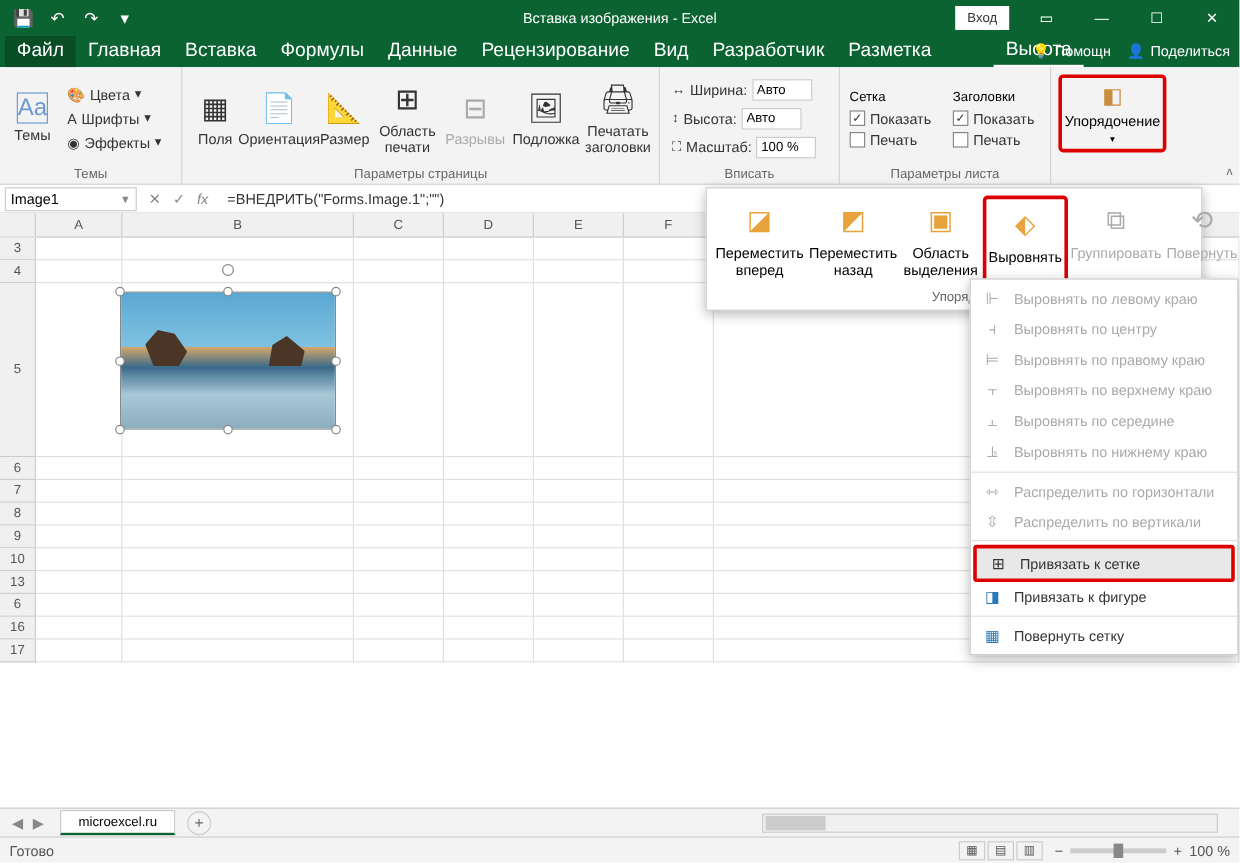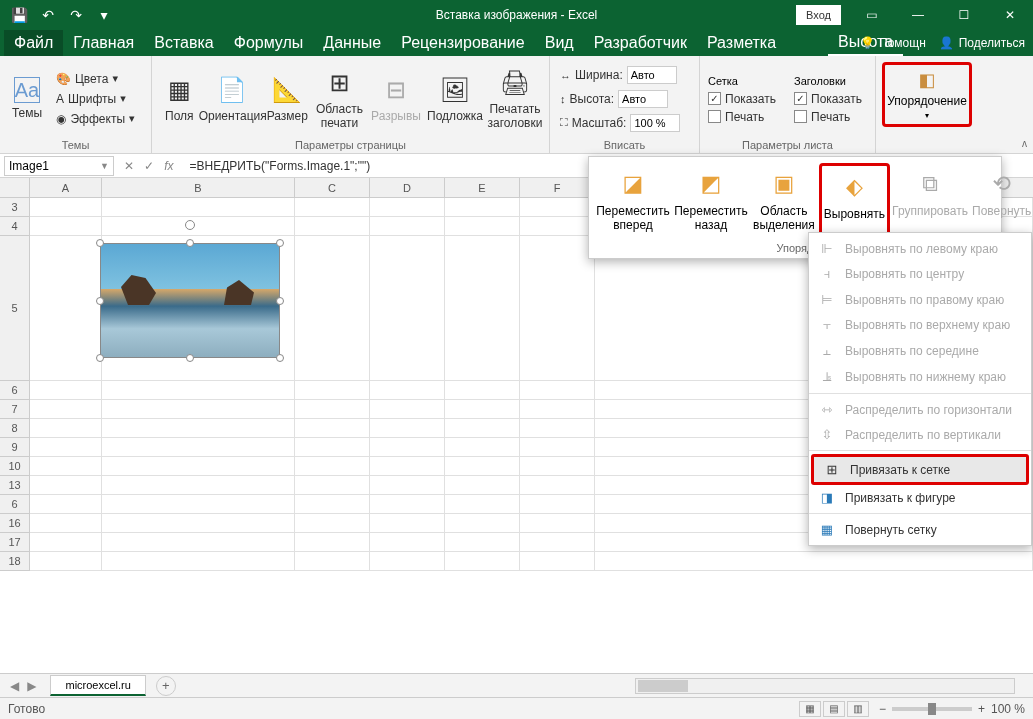--- a/index.html
+++ b/index.html
@@ -355,30 +355,20 @@
       <div class="row">
         <div class="rh">17</div>
         <div class="cell" style="width: 72px;"></div>
         <div class="cell" style="width: 193px;"></div>
         <div class="cell" style="width: 75px;"></div>
         <div class="cell" style="width: 75px;"></div>
         <div class="cell" style="width: 75px;"></div>
         <div class="cell" style="width: 75px;"></div>
         <div class="cell" style="flex: 1 1 0%;"></div>
       </div>
-      <div class="row">
-        <div class="rh">18</div>
-        <div class="cell" style="width: 72px;"></div>
-        <div class="cell" style="width: 193px;"></div>
-        <div class="cell" style="width: 75px;"></div>
-        <div class="cell" style="width: 75px;"></div>
-        <div class="cell" style="width: 75px;"></div>
-        <div class="cell" style="width: 75px;"></div>
-        <div class="cell" style="flex: 1 1 0%;"></div>
-      </div>
     </div>
   <div class="img-obj">
     <div class="beach">
       <div class="rock rock1"></div>
         <div class="rock rock2"></div>
     </div>
     <div class="rotate"></div>
     <div class="handle h-nw"></div>
     <div class="handle h-n"></div>
     <div class="handle h-ne"></div>

